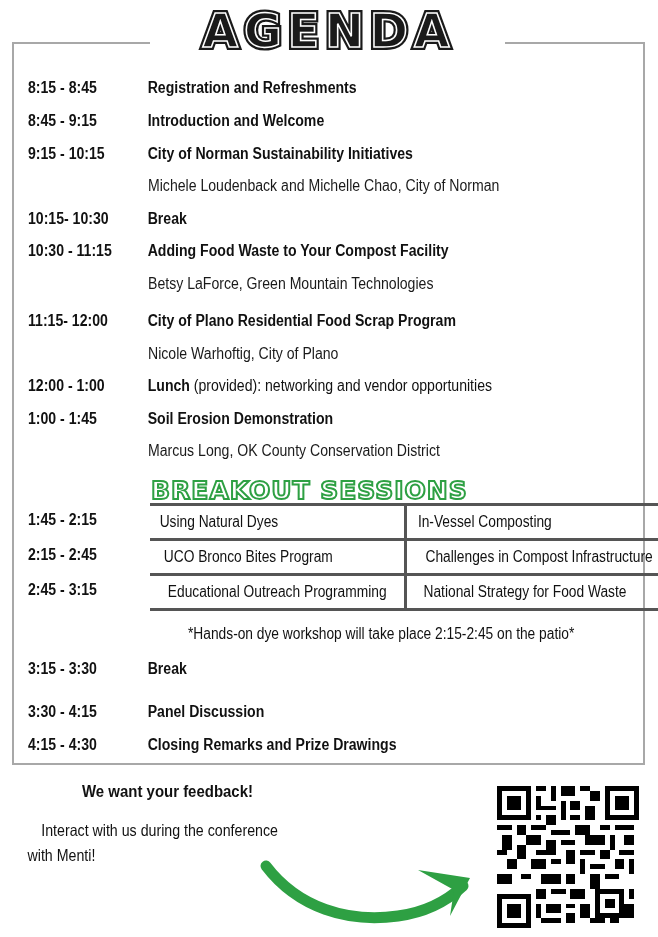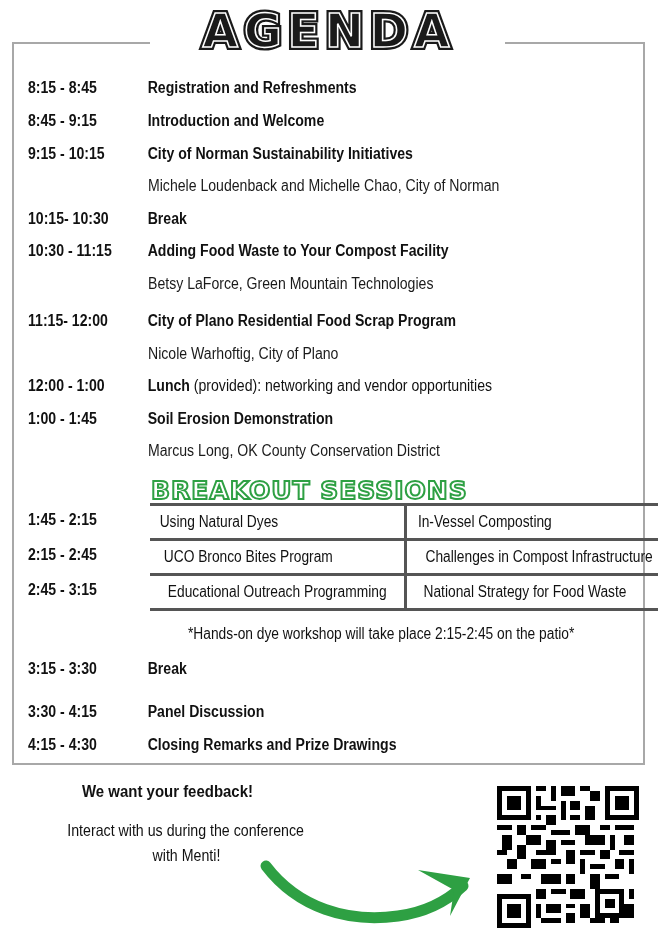--- a/index.html
+++ b/index.html
@@ -29,21 +29,21 @@
   .breakout-table td { border-top: 3px solid #555; border-bottom: 3px solid #555; height: 32px; padding: 0;
                        text-align: left; font-size: 16px; }
   .breakout-table td span { display: inline-block; transform: scaleX(0.86); white-space: nowrap; }
   .breakout-table td.c1 { border-right: 3px solid #555; width: 238px; }
   .bo-time { position: absolute; left: 28px; font-weight: bold; font-size: 16px; transform: scaleX(0.88);
              transform-origin: left center; white-space: nowrap; }
   .note { position: absolute; left: 188px; top: 625px; font-size: 16px; white-space: nowrap;
           transform: scaleX(0.86); transform-origin: left center; }
   .feedback-title { position: absolute; left: 82px; top: 782px; font-weight: bold; font-size: 17px;
                     white-space: nowrap; transform: scaleX(0.88); transform-origin: left center; }
-  .feedback-body { position: absolute; left: 36px; top: 818px; width: 300px; text-align: center;
+  .feedback-body { position: absolute; left: 22px; top: 818px; width: 300px; text-align: left;
                    font-size: 16.5px; line-height: 25px; }
   .feedback-body span { display: inline-block; transform: scaleX(0.86); white-space: nowrap; }
   .arrow { position: absolute; left: 258px; top: 848px; }
   .qr { position: absolute; left: 497px; top: 786px; width: 142px; height: 142px; }
 </style>
 </head>
 <body>
 
 <div class="frame"></div>
 

